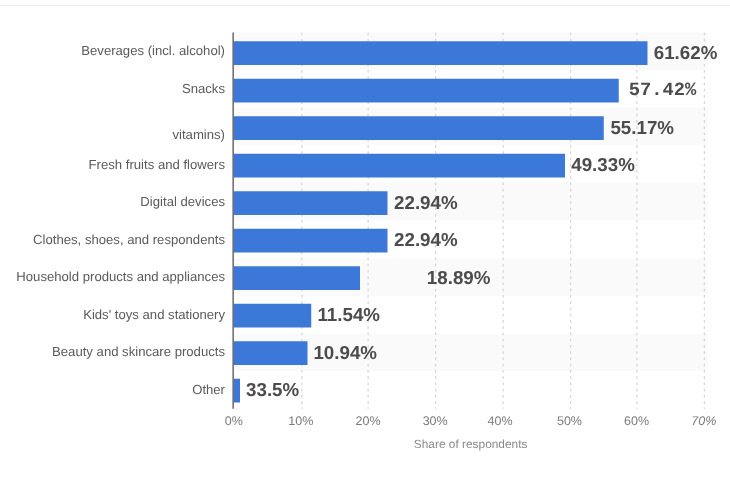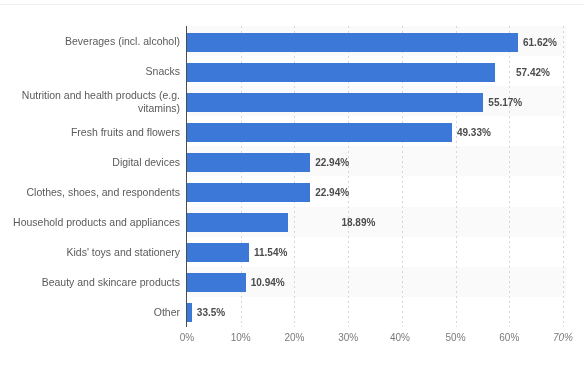--- a/index.html
+++ b/index.html
@@ -77,21 +77,21 @@
     position: absolute;
     height: 19px;
     background: #3c78d8;
   }
 
   
   .bar-value {
     position: absolute;
     height: 19px;
     line-height: 19px;
-    font-size: 10px;
+    font-size: 15px;
     color: #4c4c4c;
     white-space: nowrap;
     font-weight: bold;
   }
 
   .cat-label-wrap {
     position: absolute;
     left: 8px;
     width: 172px;
     text-align: right;
@@ -145,21 +145,21 @@
       <div class="gridline" style="left: 53.7143px;"></div>
       <div class="gridline" style="left: 107.429px;"></div>
       <div class="gridline" style="left: 161.143px;"></div>
       <div class="gridline" style="left: 214.857px;"></div>
       <div class="gridline" style="left: 268.571px;"></div>
       <div class="gridline" style="left: 322.286px;"></div>
       <div class="gridline" style="left: 376px;"></div>
       <div class="bar" title="Beverages (incl. alcohol) 61.62%" style="left: 0px; top: 6.55px; width: 330.987px; background: rgb(60, 120, 216);"></div>
       <div class="bar-value" style="left: 335.987px; top: 6.55px;">61.62%</div>
       <div class="bar" title="Snacks 57.42%" style="left: 0px; top: 36.65px; width: 308.427px; background: rgb(60, 120, 216);"></div>
-      <div class="bar-value" style="left: 329px; top: 36.65px;">57.42%</div>
+      <div class="bar-value" style="left: 316px; top: 36.65px; font-family: Liberation Mono, monospace;">57.42%</div>
       <div class="bar" title="Nutrition and health products (e.g. vitamins) 55.17%" style="left: 0px; top: 66.75px; width: 296.342px; background: rgb(60, 120, 216);"></div>
       <div class="bar-value" style="left: 301.342px; top: 66.75px;">55.17%</div>
       <div class="bar" title="Fresh fruits and flowers 49.33%" style="left: 0px; top: 96.85px; width: 264.973px; background: rgb(60, 120, 216);"></div>
       <div class="bar-value" style="left: 269.973px; top: 96.85px;">49.33%</div>
       <div class="bar" title="Digital devices 22.94%" style="left: 0px; top: 126.95px; width: 123.221px; background: rgb(60, 120, 216);"></div>
       <div class="bar-value" style="left: 128.221px; top: 126.95px;">22.94%</div>
       <div class="bar" title="Clothes, shoes, and accessories 22.94%" style="left: 0px; top: 157.05px; width: 123.221px; background: rgb(60, 120, 216);"></div>
       <div class="bar-value" style="left: 128.221px; top: 157.05px;">22.94%</div>
       <div class="bar" title="Household products and appliances 18.89%" style="left: 0px; top: 187.15px; width: 101.466px; background: rgb(60, 120, 216);"></div>
       <div class="bar-value" style="left: 106.466px; top: 187.15px; margin-left: 48px;">18.89%</div>
@@ -174,21 +174,21 @@
   <div class="axis-y"></div>
 
   <div id="category-labels">
       <div class="cat-label-wrap" style="top: 32.55px;">
         <div><span>Beverages (incl. alcohol)</span></div>
       </div>
       <div class="cat-label-wrap" style="top: 62.65px;">
         <div><span>Snacks</span></div>
       </div>
       <div class="cat-label-wrap" style="top: 92.75px;">
-        <div><span>Nutrition and health products (e.g.</span><br><span>vitamins)</span></div>
+        <div><br><span>vitamins)</span></div>
       </div>
       <div class="cat-label-wrap" style="top: 122.85px;">
         <div><span>Fresh fruits and flowers</span></div>
       </div>
       <div class="cat-label-wrap" style="top: 152.95px;">
         <div><span>Digital devices</span></div>
       </div>
       <div class="cat-label-wrap" style="top: 183.05px;">
         <div><span>Clothes, shoes, and respondents</span></div>
       </div>
@@ -209,14 +209,15 @@
       <div class="tick-label" style="left: 187px;">0%</div>
       <div class="tick-label" style="left: 240.714px;">10%</div>
       <div class="tick-label" style="left: 294.429px; text-align: center;">20%</div>
       <div class="tick-label" style="left: 348.143px;">30%</div>
       <div class="tick-label" style="left: 400px;">40%</div>
       <div class="tick-label" style="left: 455.571px;">50%</div>
       <div class="tick-label" style="left: 509.286px;">60%</div>
       <div class="tick-label" style="left: 563px; font-style: italic;">70%</div>
     </div>
 
+  <div class="axis-title">Share of respondents</div>
 
 </div>
 
 </body></html>

